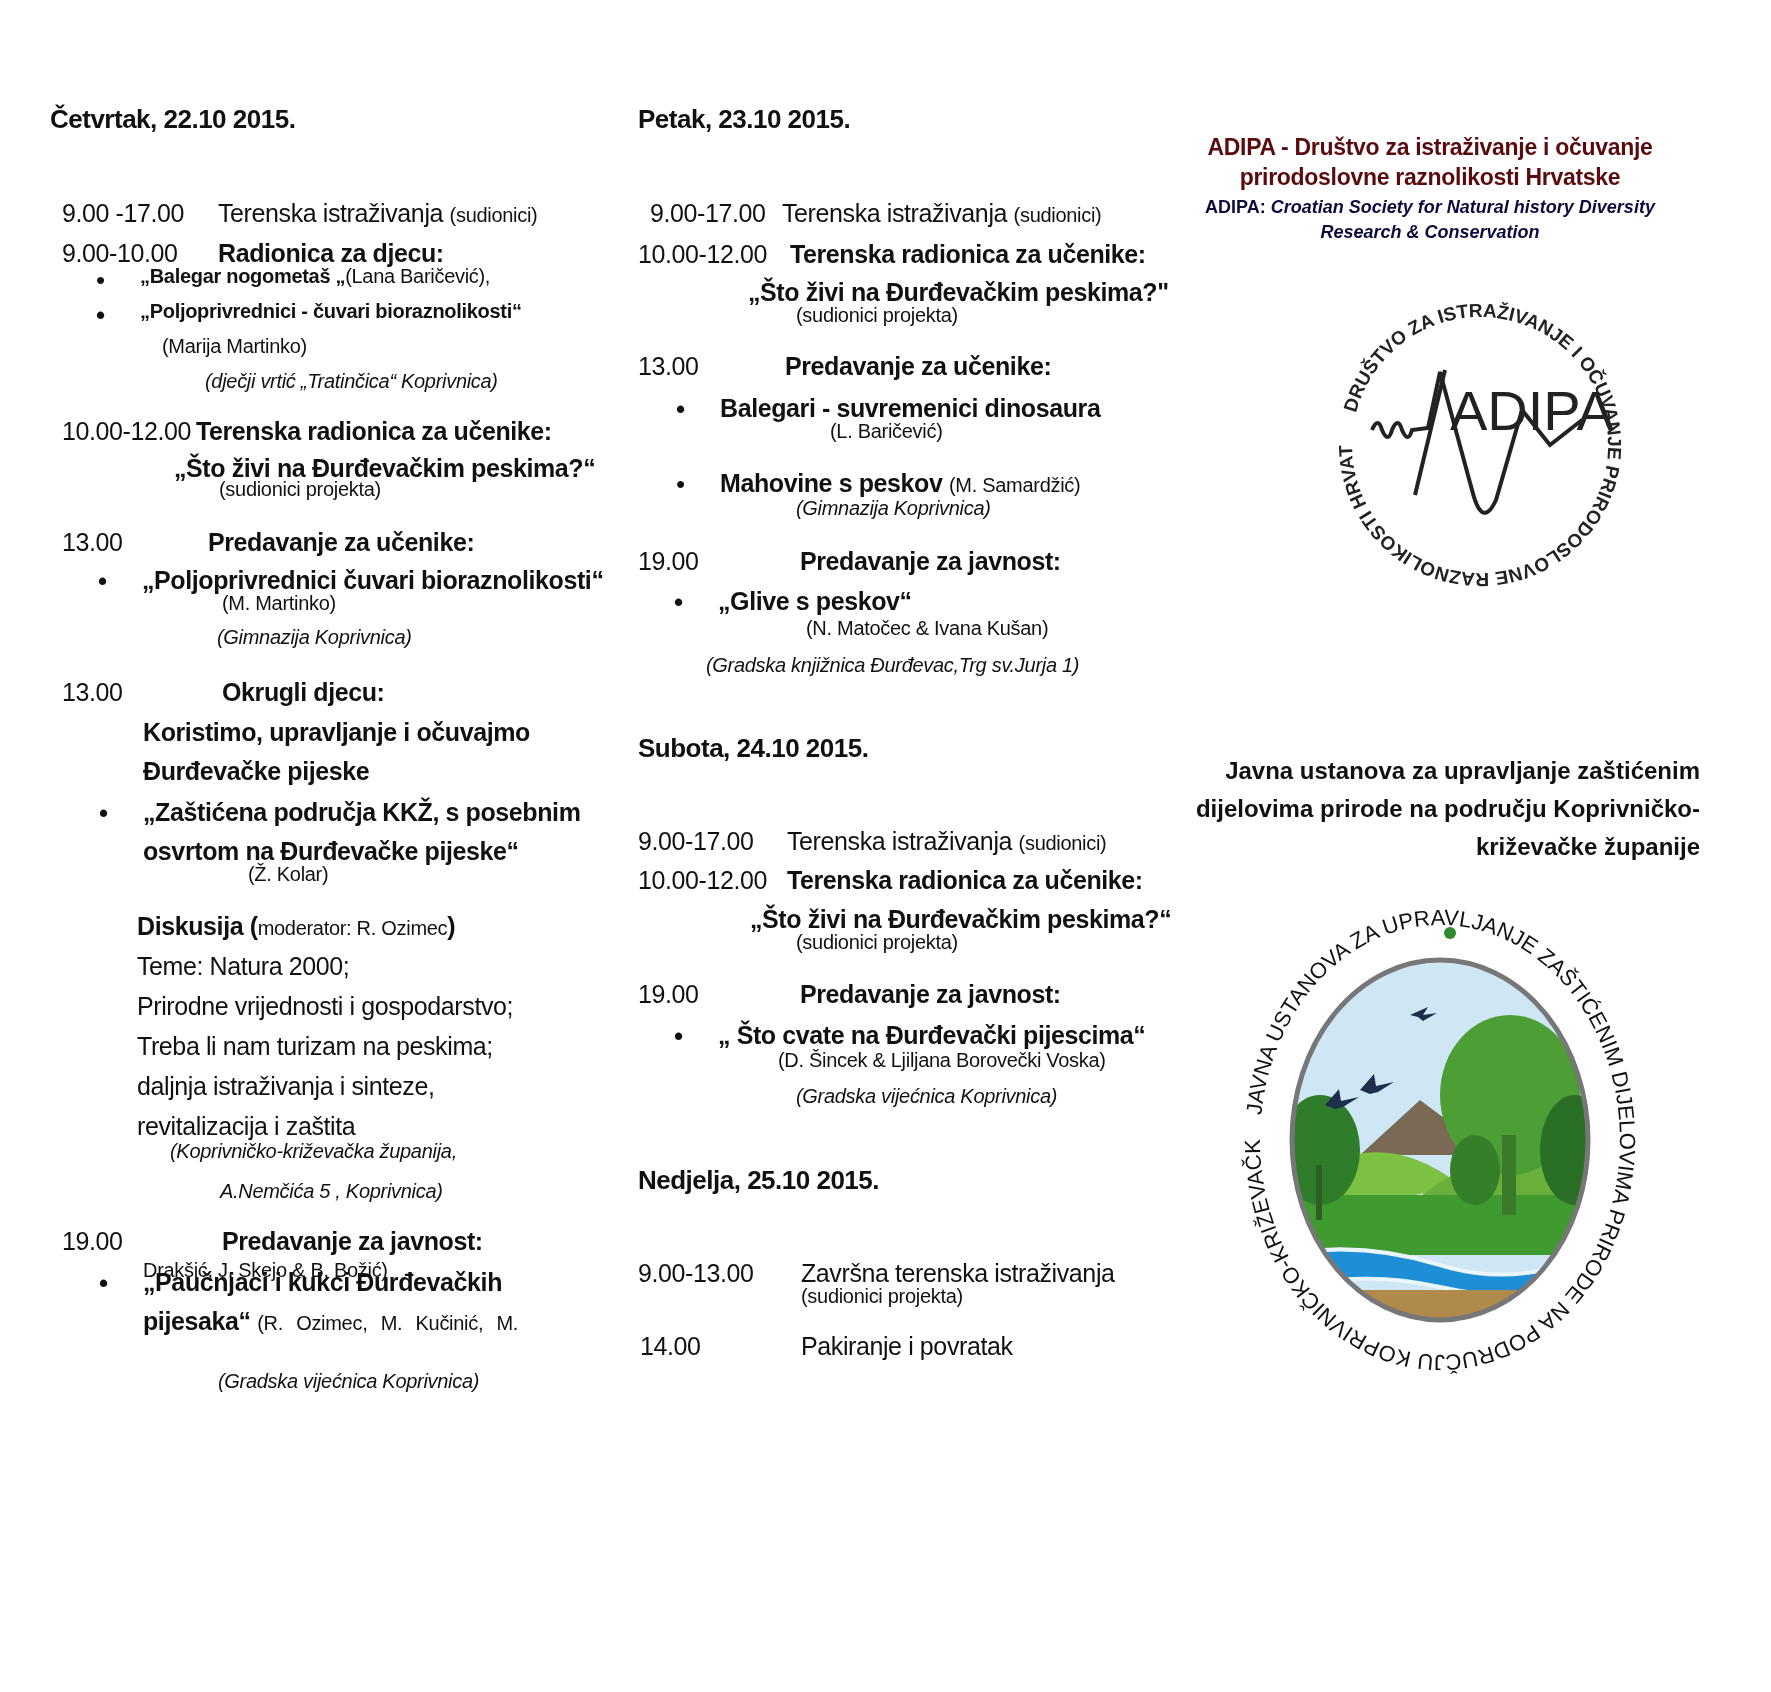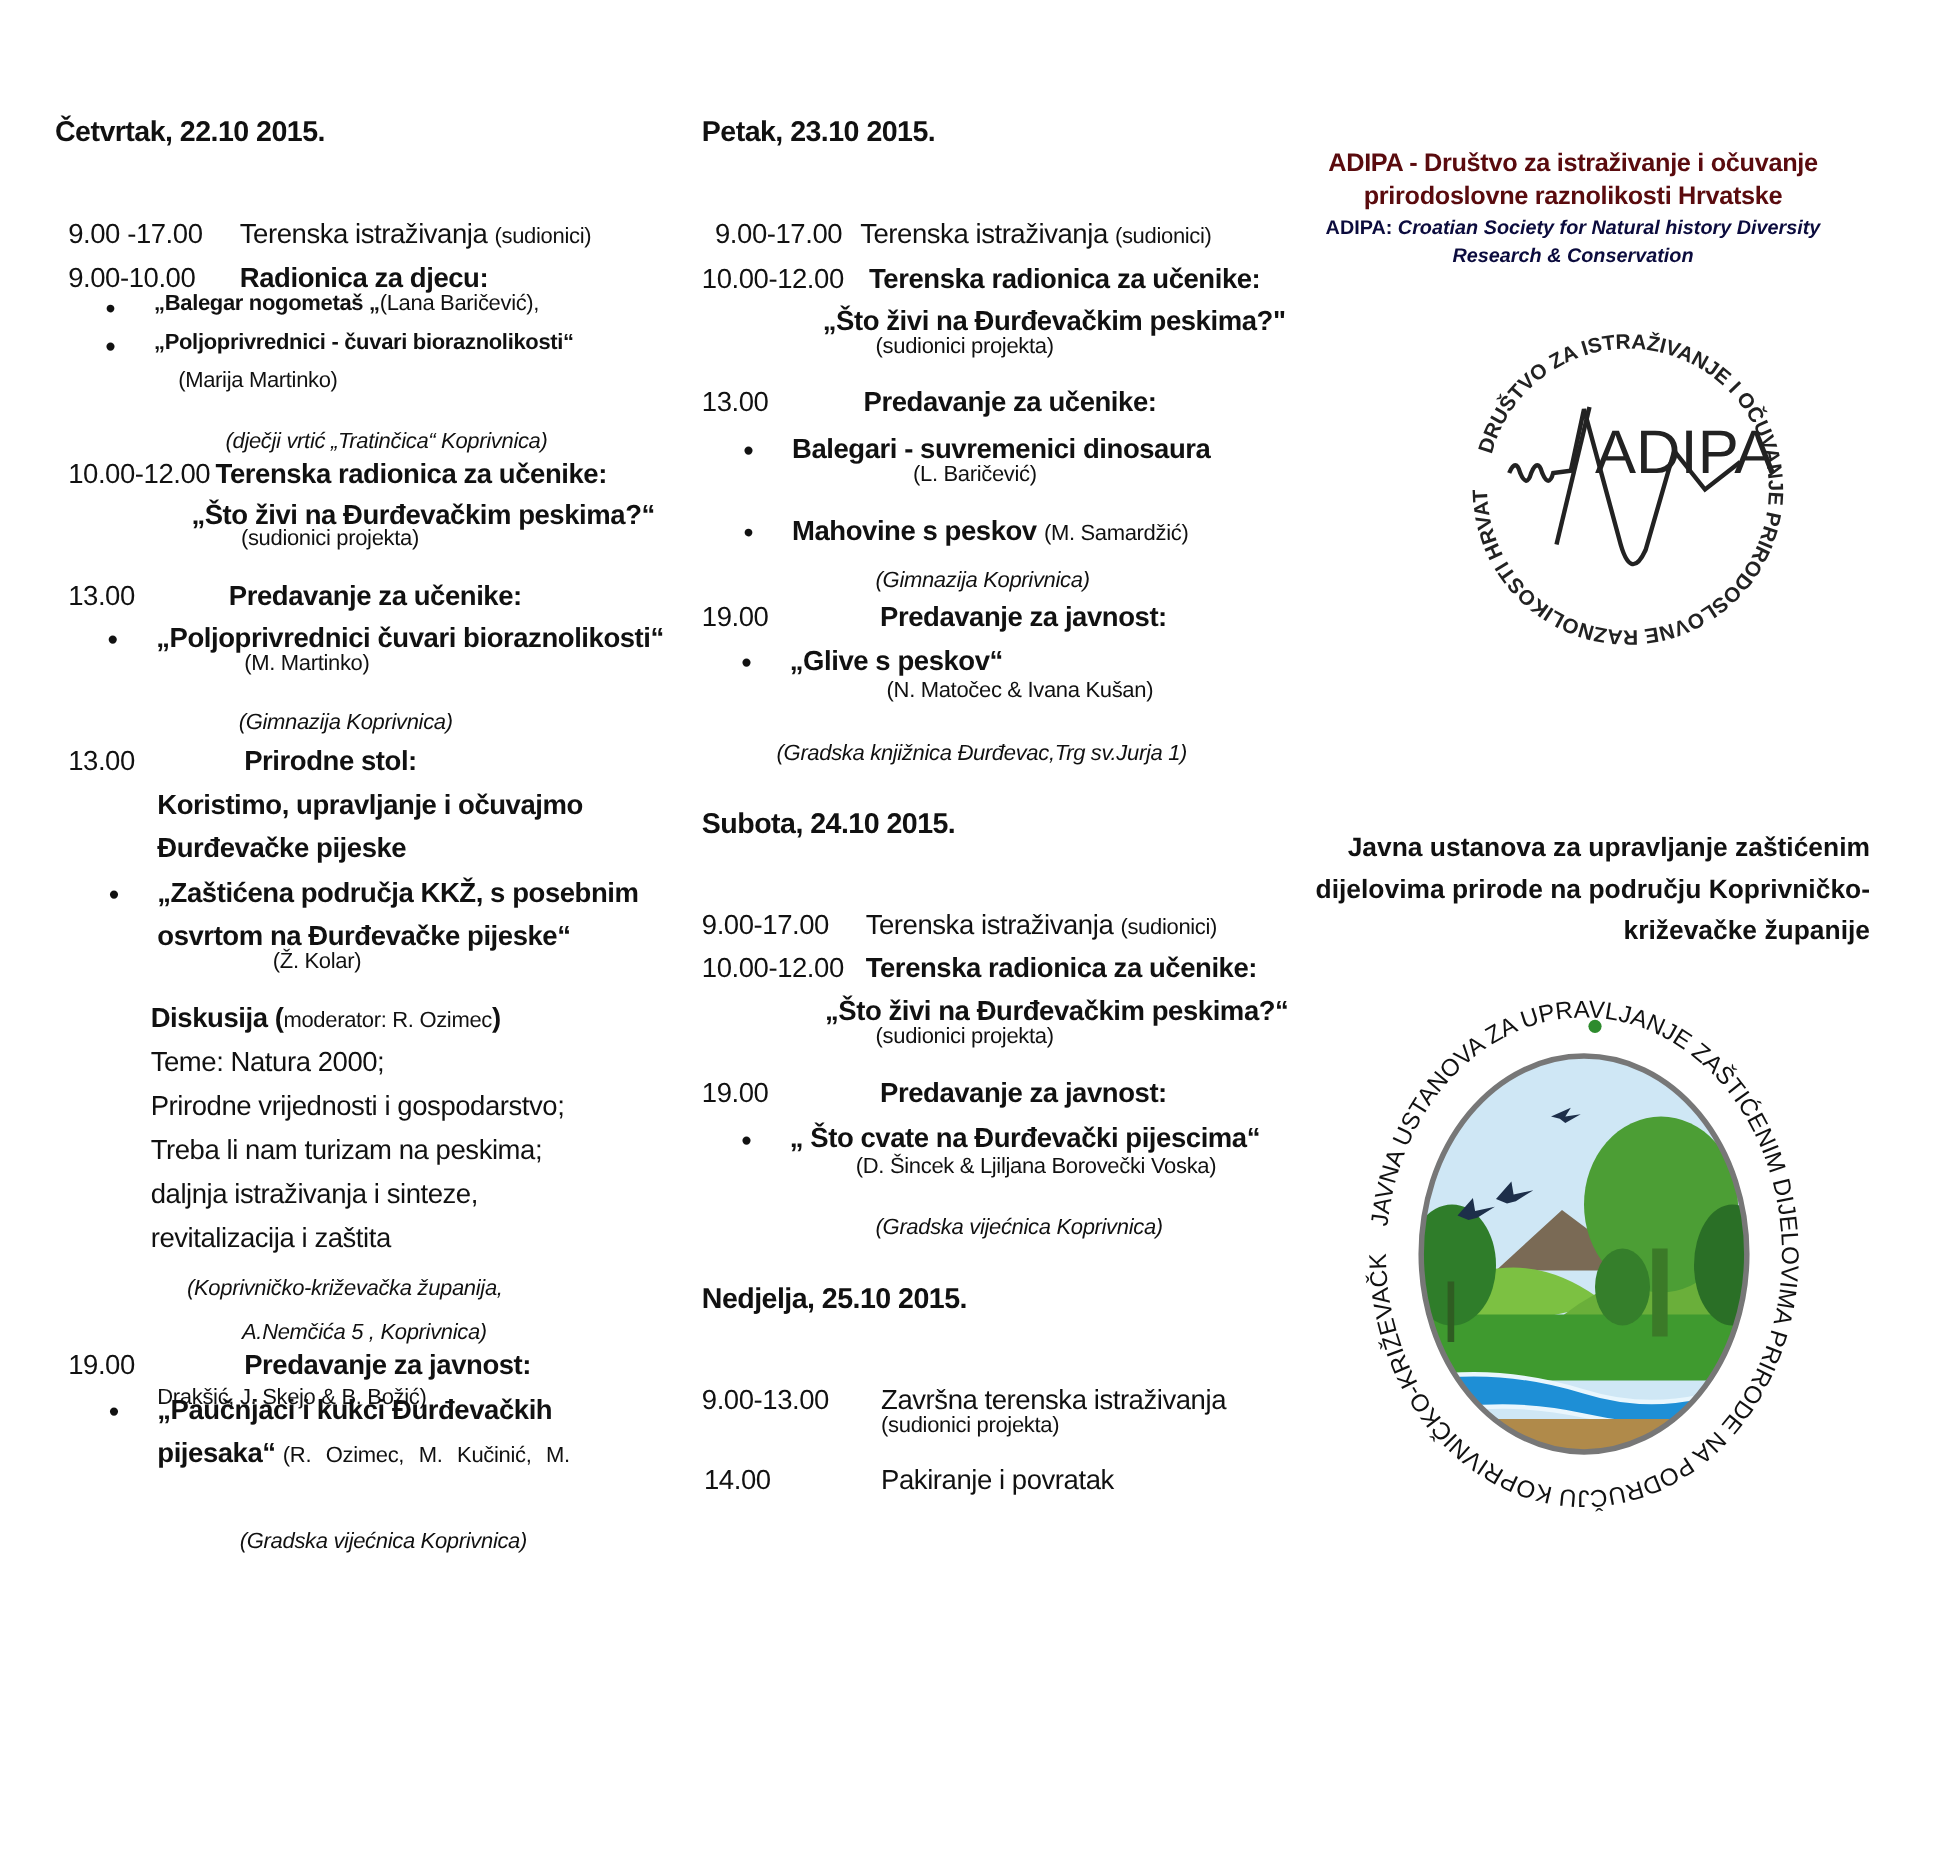--- a/index.html
+++ b/index.html
@@ -3,21 +3,21 @@
 <meta charset="utf-8">
 <style>
   html, body { margin:0; padding:0; background:#ffffff; }
   body { width:1771px; height:1692px; position:relative; overflow:hidden;
          font-family:"Liberation Sans", sans-serif; color:#111; }
   .abs { position:absolute; white-space:nowrap; }
   .day { font-weight:bold; font-size:26px; letter-spacing:-0.5px; }
   .t { font-size:25px; letter-spacing:-0.4px;margin-top:12px; }
   .b { font-weight:bold; }
   .sm { font-size:20px; letter-spacing:-0.3px; }
-  .it { font-style:italic;margin-top:20px; }
+  .it { font-style:italic; }
   .bullet::before { content:"•"; position:absolute; left:-44px; font-size:26px; }
   .org1 { color:#5a0b0e; font-size:23px; font-weight:bold; text-align:center; letter-spacing:-0.3px; }
   .org2 { color:#0b0b3d; font-size:18px; font-weight:bold; font-style:italic; text-align:center; }
   .org3 { font-size:24px; font-weight:bold; text-align:right; line-height:38px; }
 </style>
 </head>
 <body>
 
 <div>
   <div class="abs day" style="left:50px;top:104px;">Četvrtak, 22.10 2015.</div>
@@ -38,21 +38,21 @@
   <div class="abs t b" style="left:174px;top:442px;">„Što živi na Đurđevačkim peskima?“</div>
   <div class="abs sm" style="left:219px;top:478px;">(sudionici  projekta)</div>
 
   <div class="abs t" style="left:62px;top:516px;">13.00</div>
   <div class="abs t b" style="left:208px;top:516px;">Predavanje za učenike:</div>
   <div class="abs t b bullet" style="left:142px;top:554px;">„Poljoprivrednici čuvari bioraznolikosti“</div>
   <div class="abs sm" style="left:222px;top:592px;">(M. Martinko)</div>
   <div class="abs sm it" style="left:217px;top:626px;">(Gimnazija Koprivnica)</div>
 
   <div class="abs t" style="left:62px;top:666px;">13.00</div>
-  <div class="abs t b" style="left:222px;top:666px;">Prirodne stol:</div>
+  <div class="abs t b" style="left:222px;top:666px;">Okrugli djecu:</div>
   <div class="abs t b" style="left:143px;top:706px;">Koristimo, upravljanje i očuvajmo</div>
   <div class="abs t b" style="left:143px;top:745px;">Đurđevačke pijeske</div>
   <div class="abs t b bullet" style="left:143px;top:786px;">„Zaštićena područja KKŽ, s posebnim</div>
   <div class="abs t b" style="left:143px;top:825px;">osvrtom na Đurđevačke pijeske“</div>
   <div class="abs sm" style="left:248px;top:863px;">(Ž. Kolar)</div>
 
   <div class="abs t" style="left:137px;top:900px;"><span class="b">Diskusija (</span><span class="sm">moderator: R. Ozimec</span><span class="b">)</span></div>
   <div class="abs t" style="left:137px;top:940px;">Teme: Natura 2000;</div>
   <div class="abs t" style="left:137px;top:980px;">Prirodne vrijednosti i gospodarstvo;</div>
   <div class="abs t" style="left:137px;top:1020px;">Treba li nam turizam na peskima;</div>

